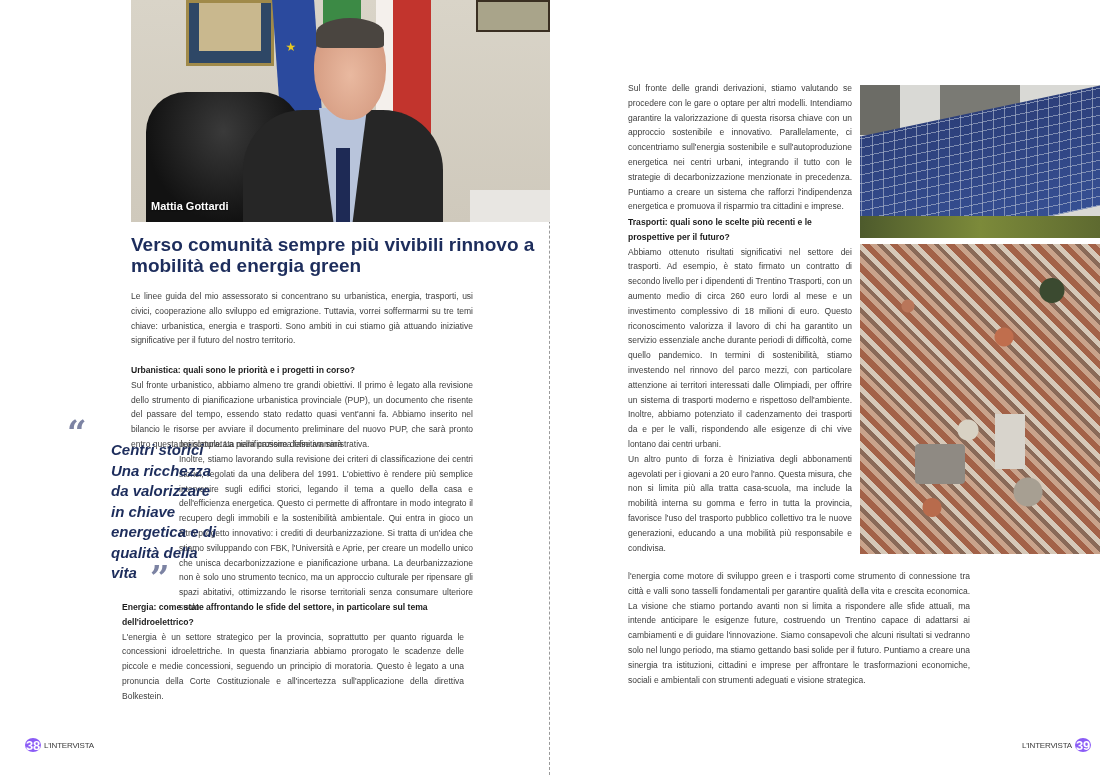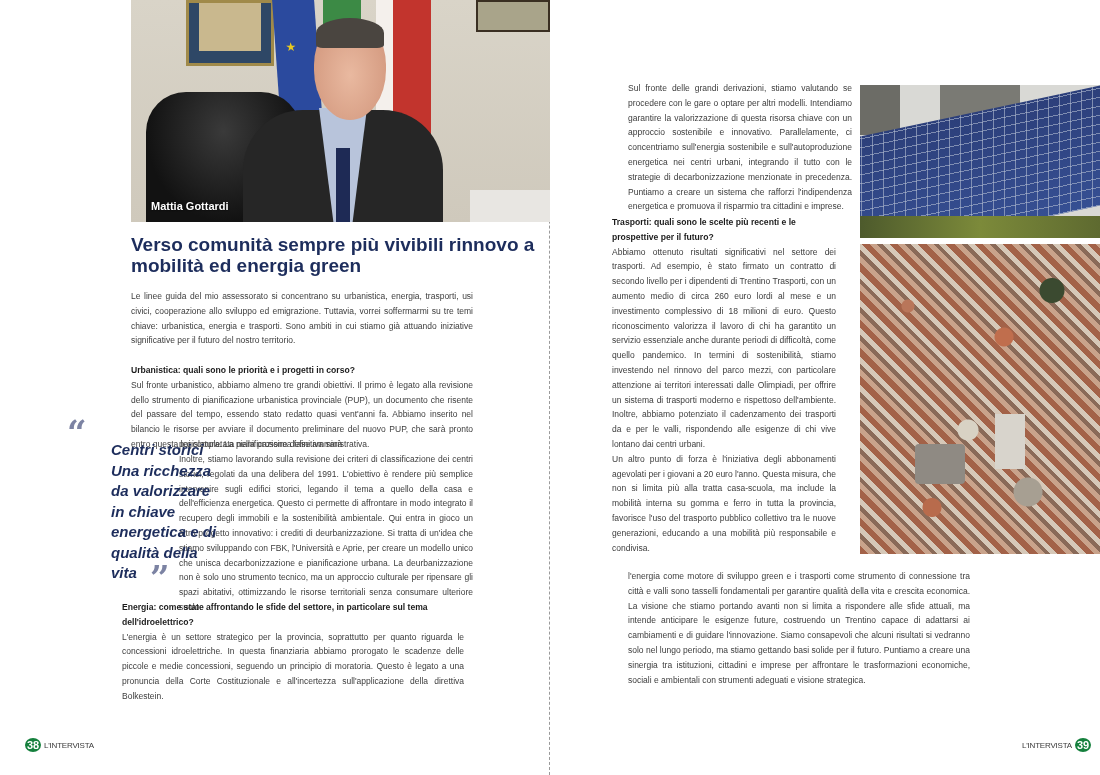--- a/index.html
+++ b/index.html
@@ -34,21 +34,21 @@
   .text{font-size:8.5px;line-height:14.8px;color:#3c3c3c;text-align:justify;}
   .q{font-weight:bold;color:#1c1c1c;font-size:8.6px;line-height:14.8px;}
   .block{position:absolute;}
 
   .pull{position:absolute;left:67px;top:420px;width:115px;color:#1d2d5c;font-style:italic;font-weight:bold;font-size:15px;line-height:20.5px;margin-left:44px;}
   .qmark{color:#7c83a3;font-family:"DejaVu Serif",serif;font-weight:bold;font-size:34px;line-height:20px;}
   .qopen{position:absolute;left:67px;top:422px;}
   .qclose{position:absolute;left:150px;top:568px;}
 
   .footer{position:absolute;top:738px;display:flex;align-items:center;gap:3px;font-size:8px;color:#3a3a3a;letter-spacing:-0.2px;}
-  .pgnum{width:16px;height:14px;border-radius:50%;background:#15803d;color:#fff;font-size:11px;font-weight:bold;display:flex;align-items:center;justify-content:center;}
+  .pgnum{width:16px;height:14px;border-radius:50%;background:#8b5cf6;color:#fff;font-size:13px;font-weight:bold;display:flex;align-items:center;justify-content:center;}
 
   
   .solar{position:absolute;left:860px;top:85px;width:240px;height:153px;overflow:hidden;background:#d9d9d5;}
   .solar .bld1{position:absolute;left:0;top:0;width:40px;height:50px;background:#6c6c66;}
   .solar .bld2{position:absolute;left:80px;top:0;width:80px;height:35px;background:#7a7a74;}
   .solar .panels{position:absolute;left:-10px;top:25px;width:270px;height:120px;
     background:
       repeating-linear-gradient(90deg,rgba(180,190,210,.6) 0 1px,transparent 1px 11px),
       repeating-linear-gradient(0deg,rgba(180,190,210,.6) 0 1px,transparent 1px 9px),
       linear-gradient(180deg,#2c3f7a,#364f93);
@@ -118,21 +118,21 @@
   <div class="text">L'energia è un settore strategico per la provincia, soprattutto per quanto riguarda le concessioni idroelettriche. In questa finanziaria abbiamo prorogato le scadenze delle piccole e medie concessioni, seguendo un principio di moratoria. Questo è legato a una pronuncia della Corte Costituzionale e all'incertezza sull'applicazione della direttiva Bolkestein.</div>
 </div>
 
 <div class="footer" style="left:25px;">
   <span class="pgnum">38</span>
   <span>L'INTERVISTA</span>
 </div>
 
 <div class="block text" style="left:628px;top:81px;width:224px;">Sul fronte delle grandi derivazioni, stiamo valutando se procedere con le gare o optare per altri modelli. Intendiamo garantire la valorizzazione di questa risorsa chiave con un approccio sostenibile e innovativo. Parallelamente, ci concentriamo sull'energia sostenibile e sull'autoproduzione energetica nei centri urbani, integrando il tutto con le strategie di decarbonizzazione menzionate in precedenza. Puntiamo a creare un sistema che rafforzi l'indipendenza energetica e promuova il risparmio tra cittadini e imprese.</div>
 
-<div class="block" style="left:612px;top:215px;width:224px;">
+<div class="block" style="left:628px;top:215px;width:224px;">
   <div class="q">Trasporti: quali sono le scelte più recenti e le prospettive per il futuro?</div>
   <div class="text">Abbiamo ottenuto risultati significativi nel settore dei trasporti. Ad esempio, è stato firmato un contratto di secondo livello per i dipendenti di Trentino Trasporti, con un aumento medio di circa 260 euro lordi al mese e un investimento complessivo di 18 milioni di euro. Questo riconoscimento valorizza il lavoro di chi ha garantito un servizio essenziale anche durante periodi di difficoltà, come quello pandemico. In termini di sostenibilità, stiamo investendo nel rinnovo del parco mezzi, con particolare attenzione ai territori interessati dalle Olimpiadi, per offrire un sistema di trasporti moderno e rispettoso dell'ambiente. Inoltre, abbiamo potenziato il cadenzamento dei trasporti da e per le valli, rispondendo alle esigenze di chi vive lontano dai centri urbani.</div>
   <div class="text">Un altro punto di forza è l'iniziativa degli abbonamenti agevolati per i giovani a 20 euro l'anno. Questa misura, che non si limita più alla tratta casa-scuola, ma include la mobilità interna su gomma e ferro in tutta la provincia, favorisce l'uso del trasporto pubblico collettivo tra le nuove generazioni, educando a una mobilità più responsabile e condivisa.</div>
 </div>
 
 <div class="block" style="left:628px;top:525px;width:224px;">
 </div>
 <div class="block text" style="left:628px;top:569px;width:342px;">l'energia come motore di sviluppo green e i trasporti come strumento di connessione tra città e valli sono tasselli fondamentali per garantire qualità della vita e crescita economica. La visione che stiamo portando avanti non si limita a rispondere alle sfide attuali, ma intende anticipare le esigenze future, costruendo un Trentino capace di adattarsi ai cambiamenti e di guidare l'innovazione. Siamo consapevoli che alcuni risultati si vedranno solo nel lungo periodo, ma stiamo gettando basi solide per il futuro. Puntiamo a creare una sinergia tra istituzioni, cittadini e imprese per affrontare le trasformazioni economiche, sociali e ambientali con strumenti adeguati e visione strategica.</div>
 
 <div class="solar">

